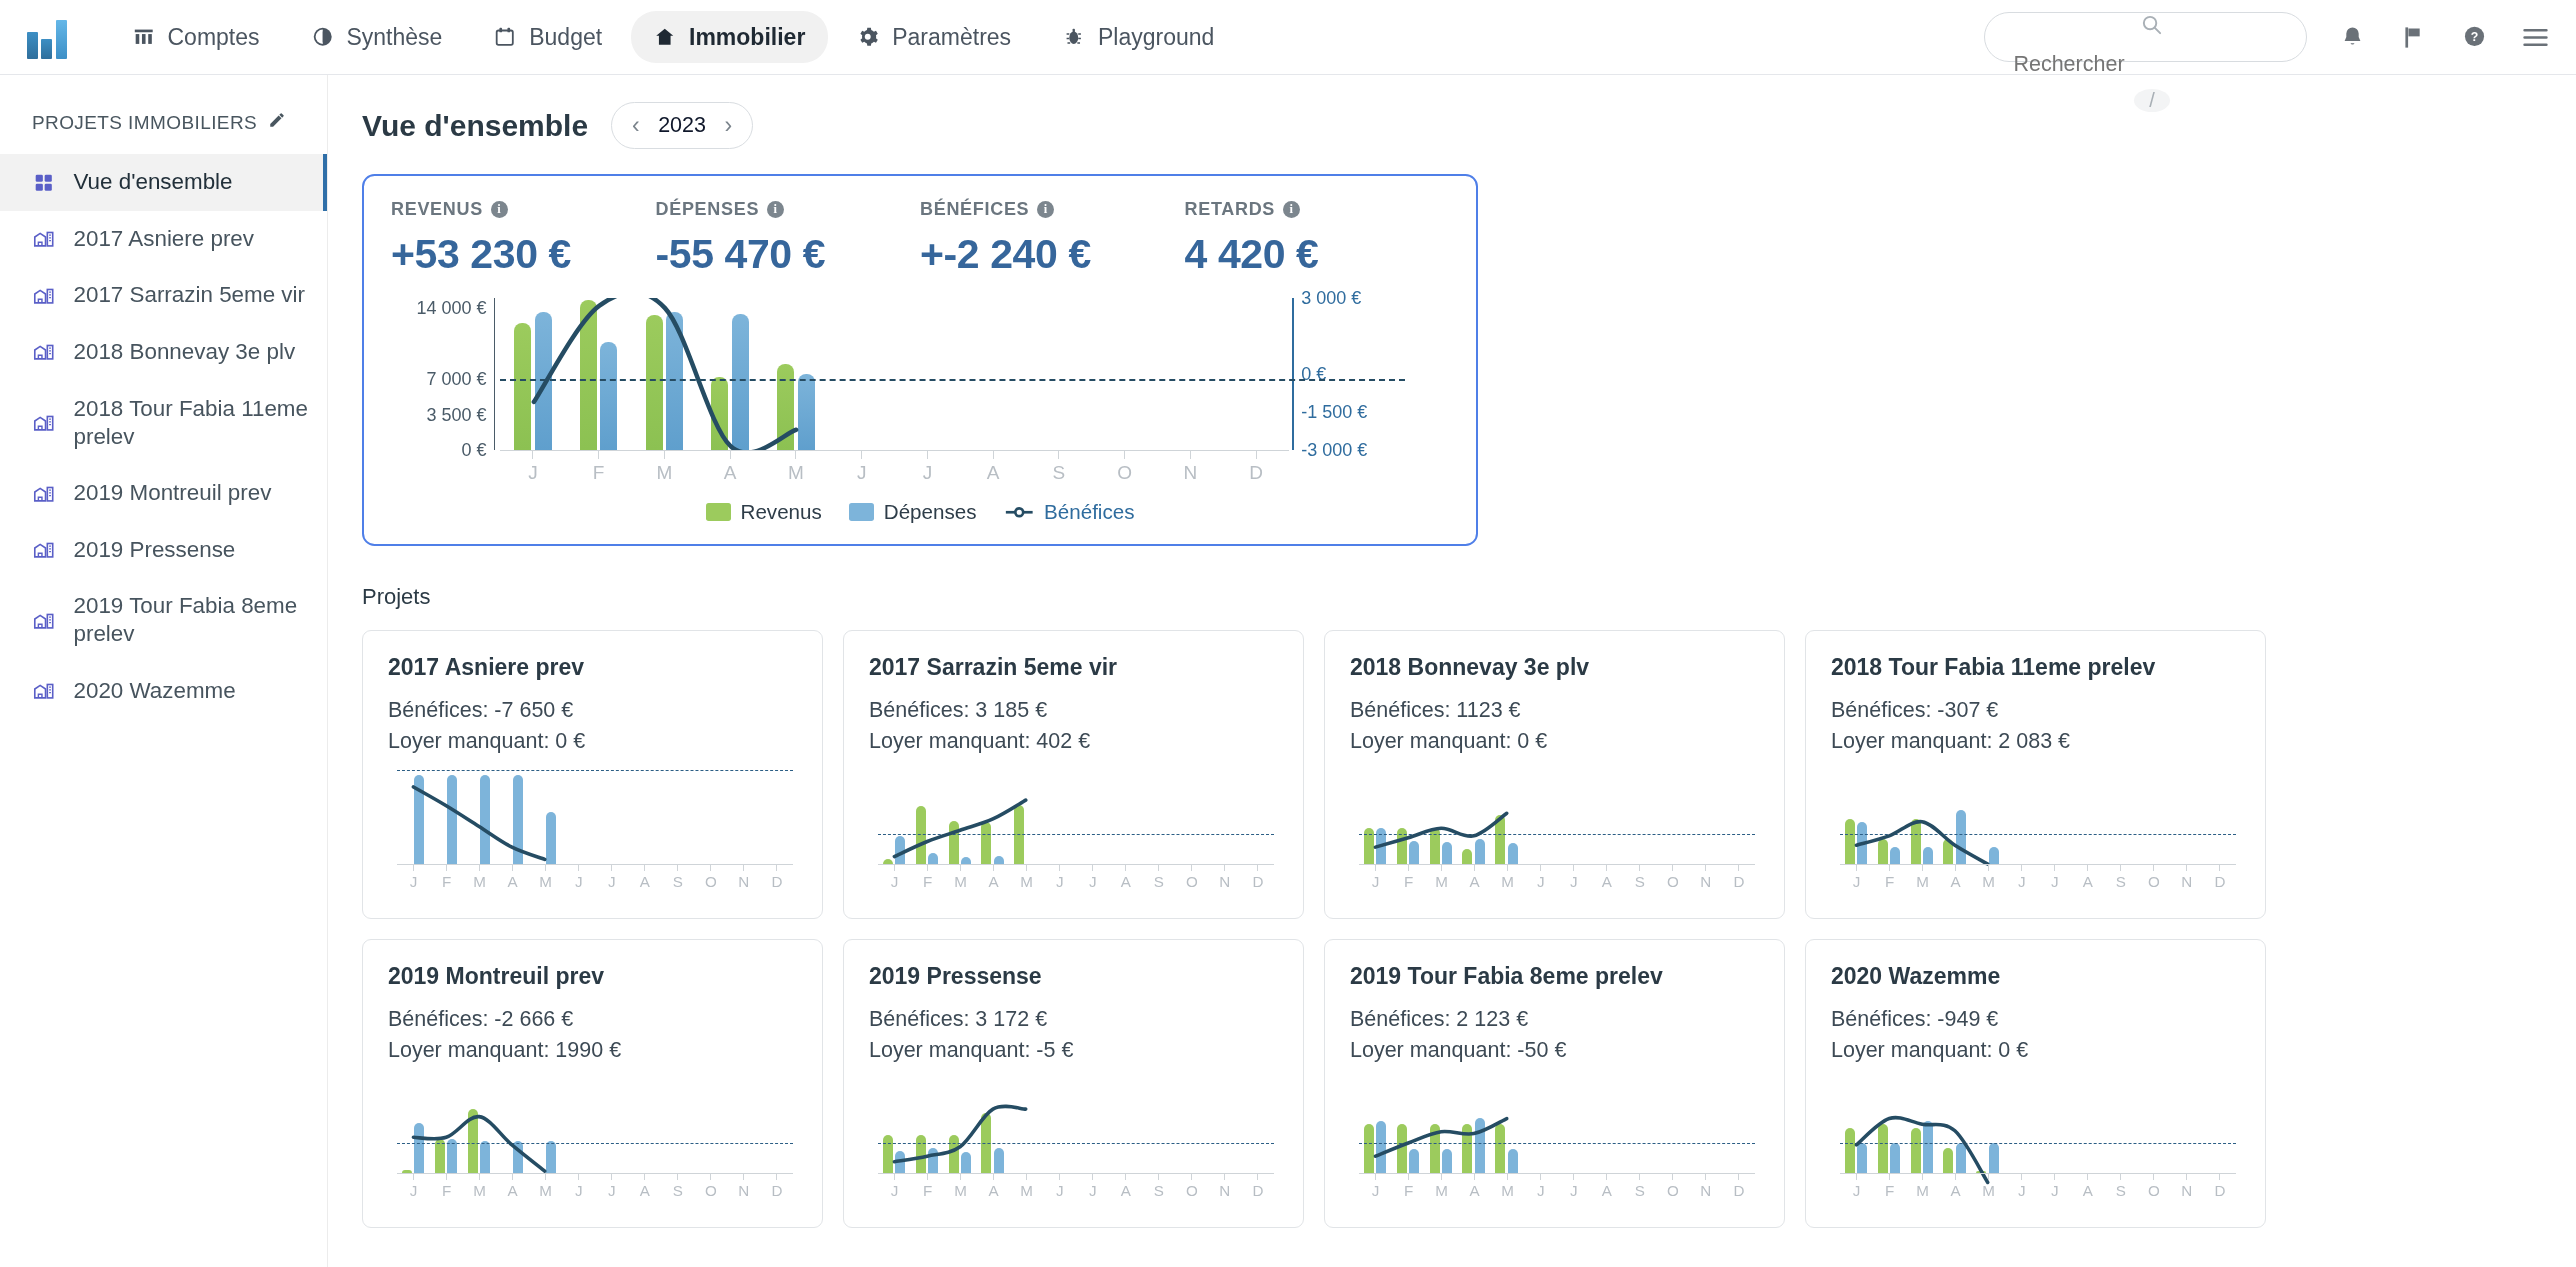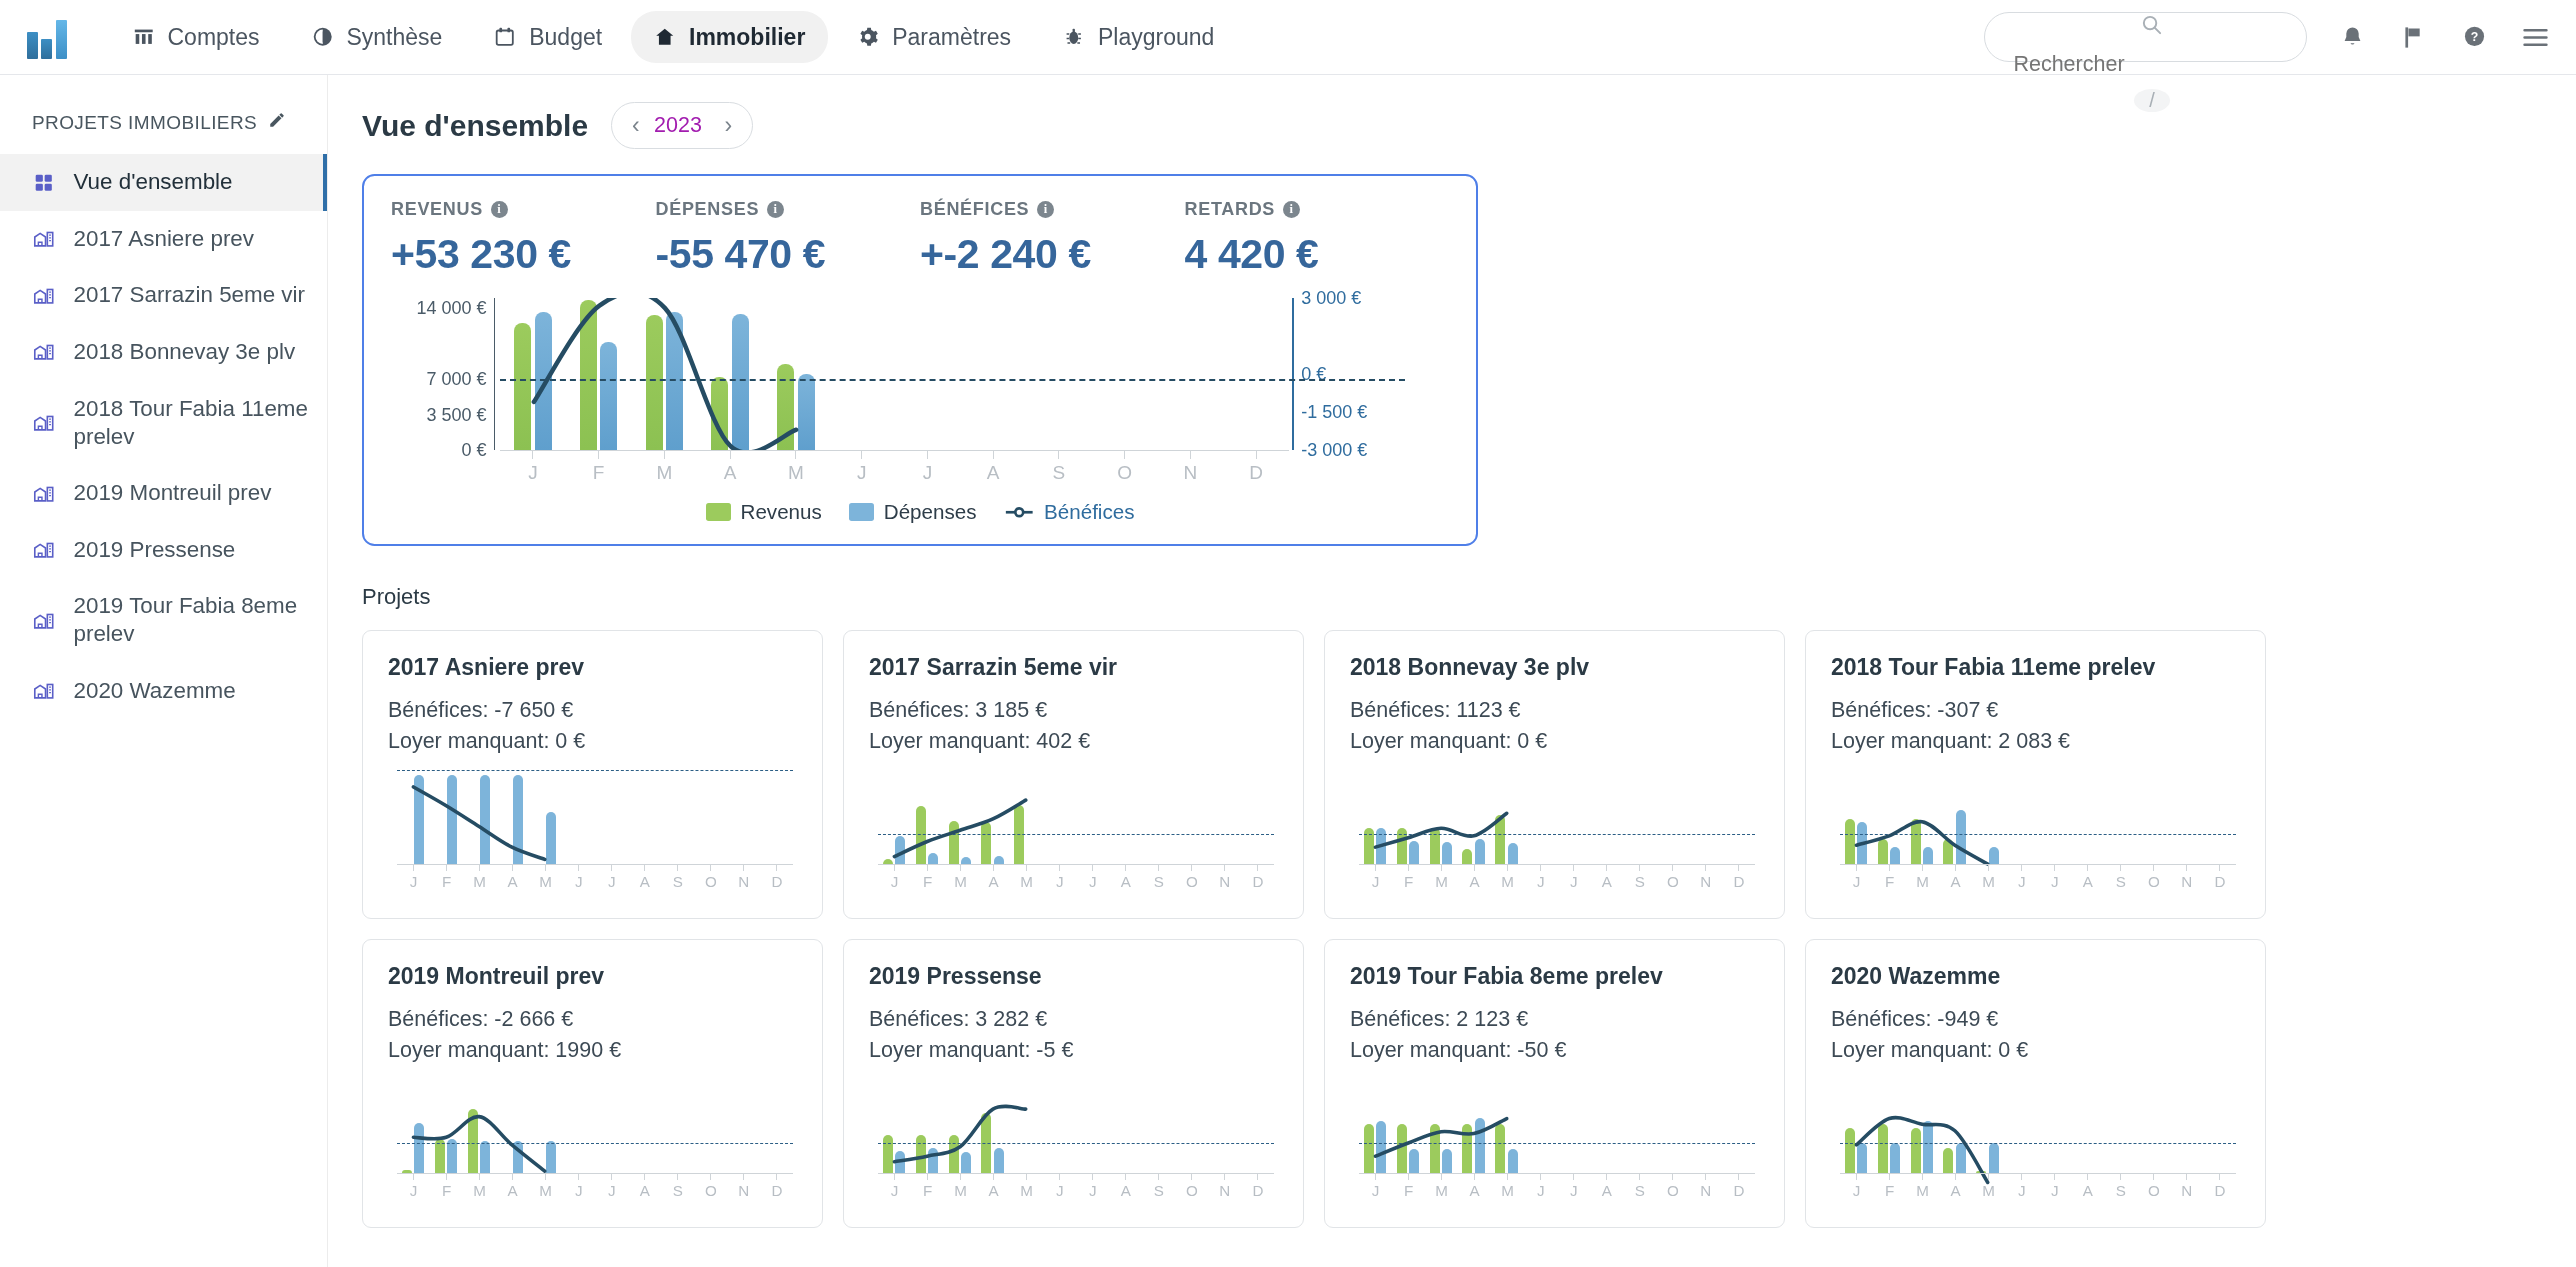--- a/index.html
+++ b/index.html
@@ -74,21 +74,21 @@
 
   
   .main { flex:1; padding: 27px 39px 0 34px; overflow:hidden; }
   .pagehead { display:flex; align-items:center; gap:23px; margin-bottom: 25px; }
   .pagetitle { font-size: 30px; font-weight:700; color:#2b3a45; }
   .yearpick {
     display:flex; align-items:center; gap:14.3px;
     border:0.9px solid #d9dde1; border-radius:29px; padding:9px 20px; background:#fff;
   }
   .yearpick .arrow { color:#7b848c; font-size:23px; cursor:pointer; user-select:none; }
-  .yearpick .yr { font-size:21.5px; color:#a21caf; min-width:56px; }
+  .yearpick .yr { font-size:21.5px; color:#0f172a; min-width:56px; text-align:center; }
 
   
   .panel {
     border: 2.7px solid #4f7fe8; border-radius: 12.5px;
     padding: 23px 27px 20px 27px; margin-bottom: 38px;
     width: 1116px; background:#fff;
   }
   .kpis { display:flex; }
   .kpi { width: 305px; }
   .kpi-label {
@@ -898,21 +898,21 @@
                 <div class="mini-tick">
                   <div class="tk"></div>
                   <div class="lb">D</div>
                 </div>
               </div>
             </div>
           </div>
         </div>
         <div class="card">
           <div class="card-title">2019 Pressense</div>
-          <div class="card-line">Bénéfices: 3 282 €</div>
+          <div class="card-line">Bénéfices: 3 172 €</div>
           <div class="card-line">Loyer manquant: -5 €</div>
           <div class="minichart">
             <div class="mini-plot">
               <div class="mini-bar rev" style="left: 4.8px; height: 38px;"></div>
               <div class="mini-bar dep" style="left: 17.3px; height: 21.6px;"></div>
               <div class="mini-bar rev" style="left: 38px; height: 38px;"></div>
               <div class="mini-bar dep" style="left: 50px; height: 24.5px;"></div>
               <div class="mini-bar rev" style="left: 71px; height: 38px;"></div>
               <div class="mini-bar dep" style="left: 83px; height: 21px;"></div>
               <div class="mini-bar rev" style="left: 103px; height: 60px;"></div>

